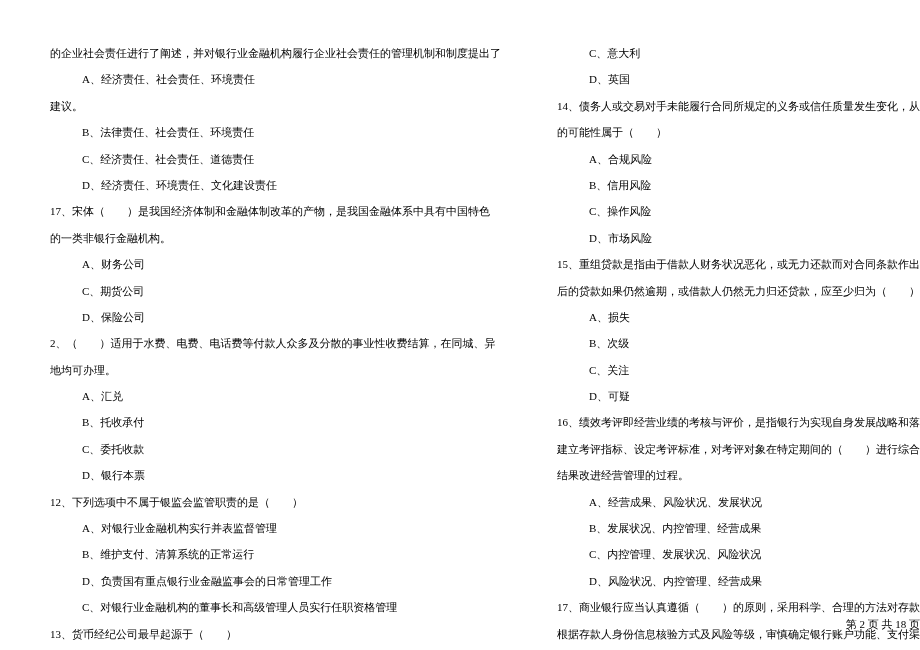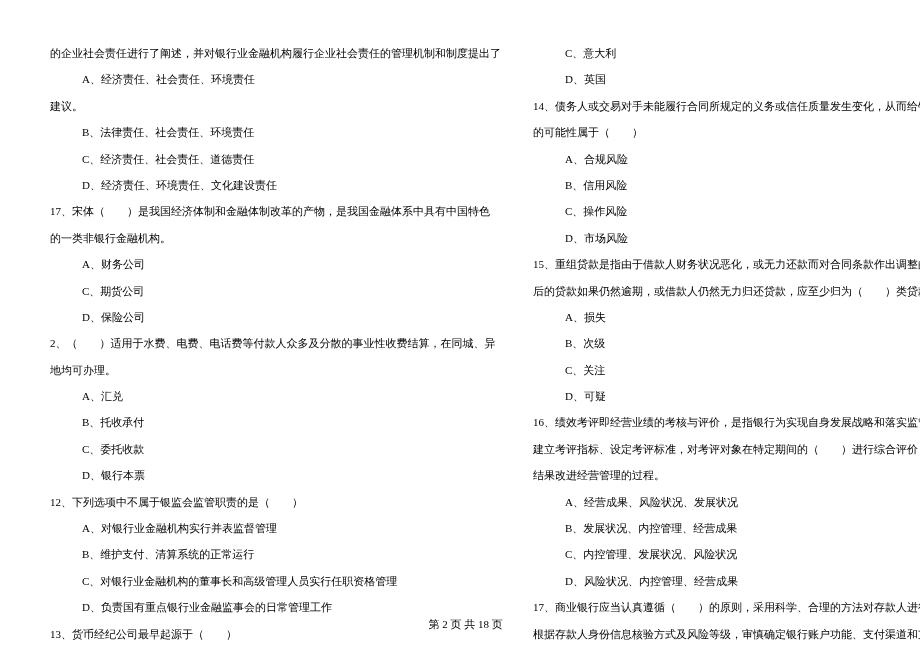--- a/index.html
+++ b/index.html
@@ -12,39 +12,39 @@
       height: 650px;
       background: #fff;
       font-family: "SimSun", "宋体", serif;
       font-size: 11px;
       color: #000;
       position: relative;
       padding: 40px 50px 30px 50px;
     }
     .columns {
       display: flex;
-      gap: 32px;
+      gap: 56px;
       height: 560px;
     }
     .col {
       flex: 1;
       line-height: 2.4;
     }
     .line {
       white-space: nowrap;
     }
     .indent1 {
       padding-left: 32px;
     }
     .footer {
       position: absolute;
       bottom: 18px;
       left: 11px;
       right: 0;
-      text-align: center;
+      text-align: right;
       font-size: 11px;
     }
   </style>
 </head>
 <body>
 
 <div class="columns">
   <div class="col">
     <div class="line">的企业社会责任进行了阐述，并对银行业金融机构履行企业社会责任的管理机制和制度提出了</div>
     <div class="line indent1">A、经济责任、社会责任、环境责任</div>
@@ -59,22 +59,22 @@
     <div class="line indent1">D、保险公司</div>
     <div class="line">2、（　　）适用于水费、电费、电话费等付款人众多及分散的事业性收费结算，在同城、异</div>
     <div class="line">地均可办理。</div>
     <div class="line indent1">A、汇兑</div>
     <div class="line indent1">B、托收承付</div>
     <div class="line indent1">C、委托收款</div>
     <div class="line indent1">D、银行本票</div>
     <div class="line">12、下列选项中不属于银监会监管职责的是（　　）</div>
     <div class="line indent1">A、对银行业金融机构实行并表监督管理</div>
     <div class="line indent1">B、维护支付、清算系统的正常运行</div>
+    <div class="line indent1">D、负责国有重点银行业金融监事会的日常管理工作</div>
     <div class="line indent1">C、对银行业金融机构的董事长和高级管理人员实行任职资格管理</div>
-    <div class="line indent1">D、负责国有重点银行业金融监事会的日常管理工作</div>
     <div class="line">13、货币经纪公司最早起源于（　　）</div>
 
   </div>
 
   <div class="col">
     <div class="line indent1">C、意大利</div>
     <div class="line indent1">D、英国</div>
     <div class="line">14、债务人或交易对手未能履行合同所规定的义务或信任质量发生变化，从而给银行带来损失</div>
     <div class="line">的可能性属于（　　）</div>
     <div class="line indent1">A、合规风险</div>

